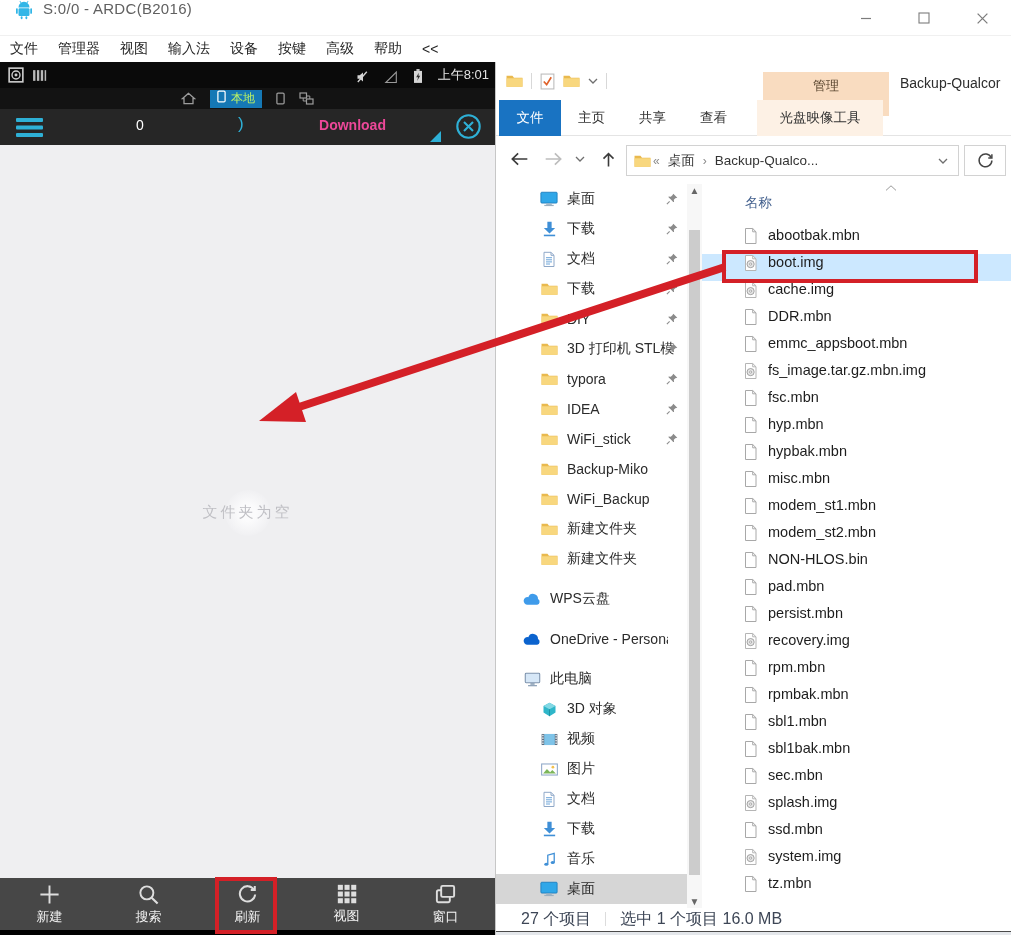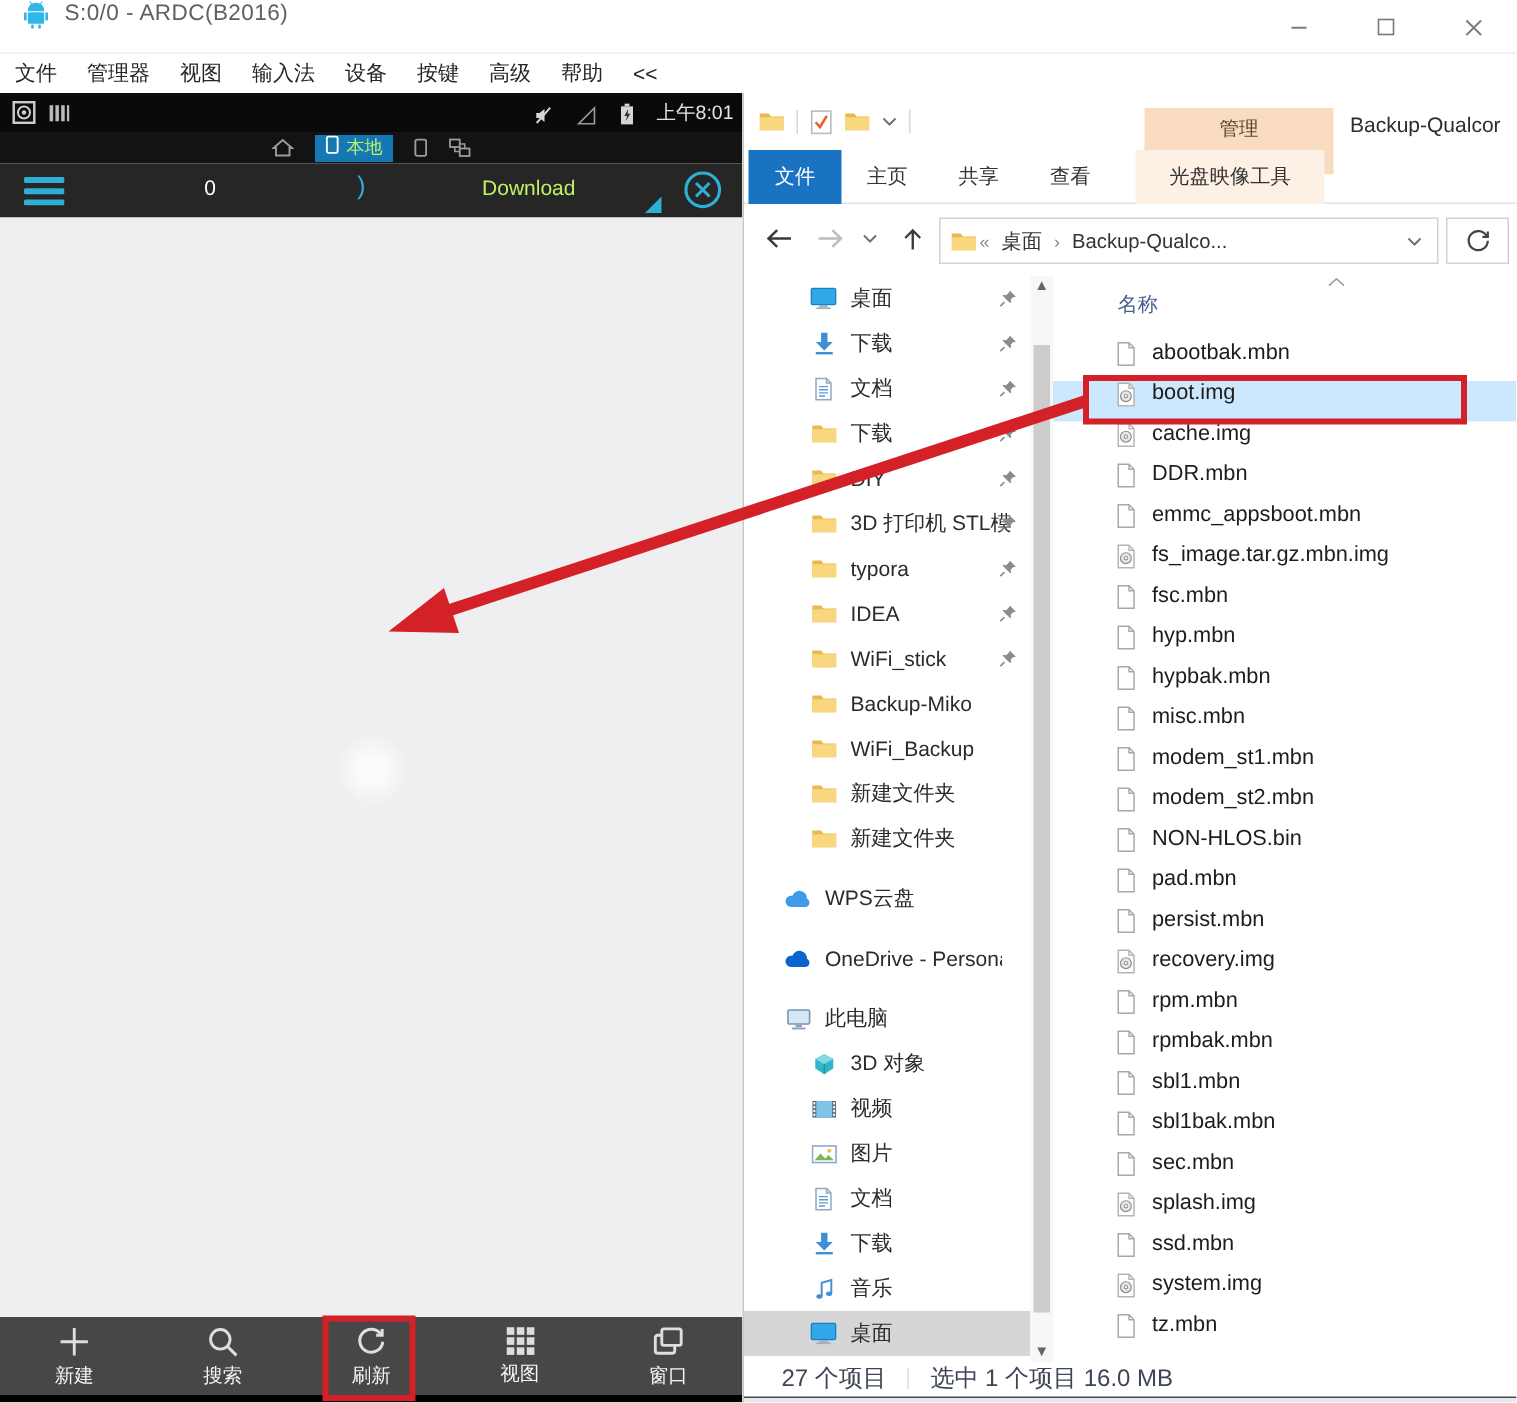--- a/index.html
+++ b/index.html
@@ -26,21 +26,21 @@
   .a-status{position:absolute;left:0;top:0;width:100%;height:26px;background:#0a0a0a;display:flex;align-items:center}
   .a-status .left{display:flex;align-items:center;gap:8px;margin-left:8px}
   .a-status .right{margin-left:auto;display:flex;align-items:flex-end;gap:15px;margin-right:6px}
   .a-time{color:#e3e3e3;font-size:13px}
   .a-tabbar{position:absolute;left:0;top:26px;width:100%;height:21px;background:#131313;display:flex;align-items:center;justify-content:center;gap:14px}
   .a-tab-sel{display:flex;align-items:flex-start;gap:5px;background:var(--atab);color:#bef264;font-size:12px;height:18px;padding:0 7px}
   .a-toolbar{position:absolute;left:0;top:47px;width:100%;height:36px;background:#262626;color:#eee}
   .a-toolbar .ham{position:absolute;left:16px;top:9px}
   .a-count{position:absolute;left:125px;top:8px;font-size:14px;width:30px;text-align:center;color:#fff}
   .a-sep{position:absolute;left:238px;top:5px;font-size:17px;color:var(--accent)}
-  .a-path{position:absolute;left:305px;top:8px;width:95px;text-align:center;font-size:14px;font-weight:normal;color:#bef264}
+  .a-path{position:absolute;left:305px;top:8px;width:95px;text-align:center;font-size:14px;font-weight:bold;color:#ec4899}
   .a-tri{position:absolute;left:430px;top:22px;width:0;height:0;border-left:11px solid transparent;border-bottom:11px solid var(--accent)}
   .a-close{position:absolute;left:455px;top:4px}
   .a-content{position:absolute;left:0;top:83px;width:100%;height:733px;background:#efeff1}
   .wm-circle{position:absolute;left:225px;top:345px;width:46px;height:46px;border-radius:50%;background:radial-gradient(circle,#fbfbfc 25%,#e9e9ec 100%)}
   .a-empty{position:absolute;left:145px;top:358px;width:205px;text-align:center;font-size:15px;letter-spacing:3px;color:#bfbfc4}
   .a-bottom{position:absolute;left:0;top:816px;width:100%;height:52px;background:#474747;display:flex}
   .a-btn{flex:1;display:flex;flex-direction:column;align-items:center;justify-content:center;gap:2px;color:#f4f4f4;font-size:13px}
   .a-strip{position:absolute;left:0;top:868px;width:100%;height:5px;background:#000}
 
   
@@ -232,20 +232,21 @@
     <span class="a-tri"></span>
     <span class="ic a-close">
         <svg width="27" height="27" viewBox="0 0 27 27">
           <circle cx="13.5" cy="13.5" r="11.2" fill="none" stroke="var(--accent)" stroke-width="2.1"></circle>
           <path d="M9 9l9 9M18 9l-9 9" stroke="var(--accent)" stroke-width="2.1"></path>
         </svg>
       </span>
   </div>
   <div class="a-content">
     <span class="wm-circle"></span>
+    <span class="a-empty">文件夹为空</span>
   </div>
   <div class="a-bottom">
       <div class="a-btn">
         <span class="ic ">
           <svg width="23" height="23" viewBox="0 0 24 24">
             <path d="M12 2.5v19M2.5 12h19" stroke="#dedede" stroke-width="2"></path>
           </svg>
         </span>
         <span>新建</span>
       </div>

